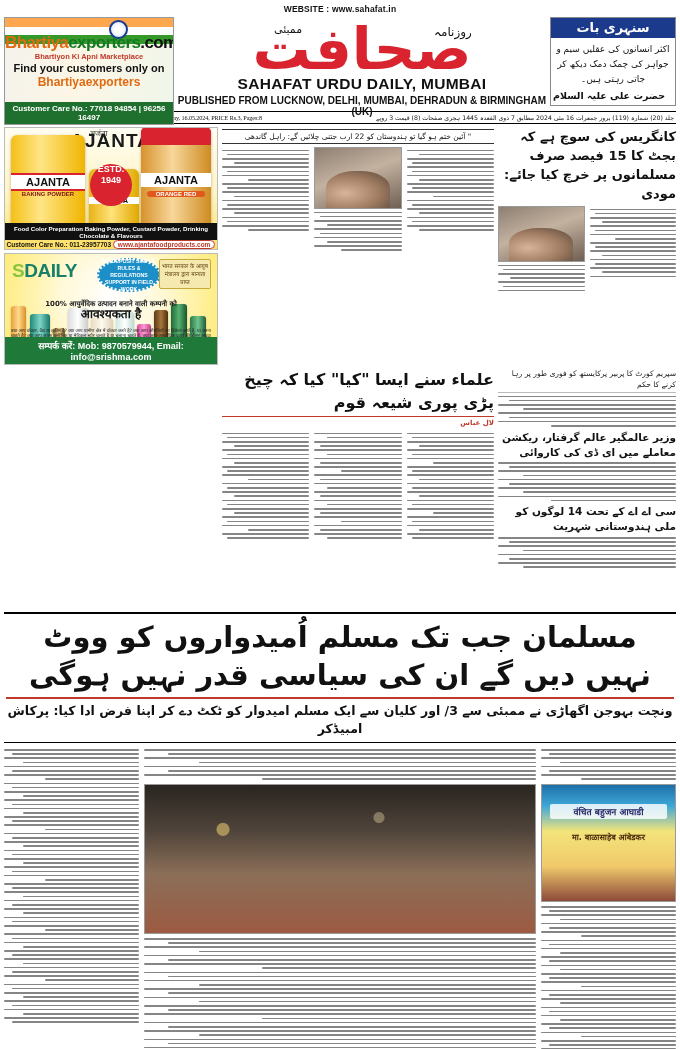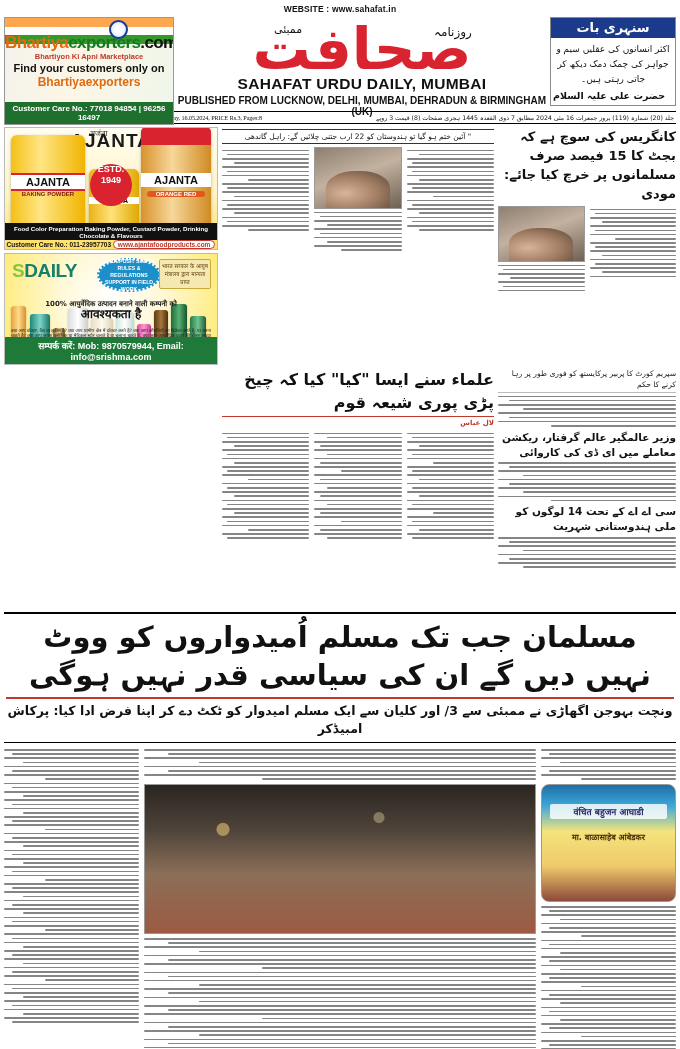--- a/index.html
+++ b/index.html
@@ -396,21 +396,21 @@
     font-family: "DejaVu Sans", sans-serif; font-weight: bold;
     font-size: 12.5px; line-height: 18px; color: #111; padding-bottom: 2px;
   }
 
   
   .bottom-section { display: flex; gap: 5px; margin-top: 4px; height: 395px; }
   .bcol { flex: 1; position: relative; }
   .bcol.wide { flex: 2.9; }
 
   .photo-big { height: 150px; margin: 4px 0; }
-  .photo-side { height: 118px; margin: 4px 0; border-radius: 8px; }
+  .photo-side { height: 118px; margin: 4px 0; }
 </style>
 </head>
 <body>
 
 <div class="page">
 
   <div class="website-line">WEBSITE : www.sahafat.in</div>
 
   <div class="masthead-row">
 

